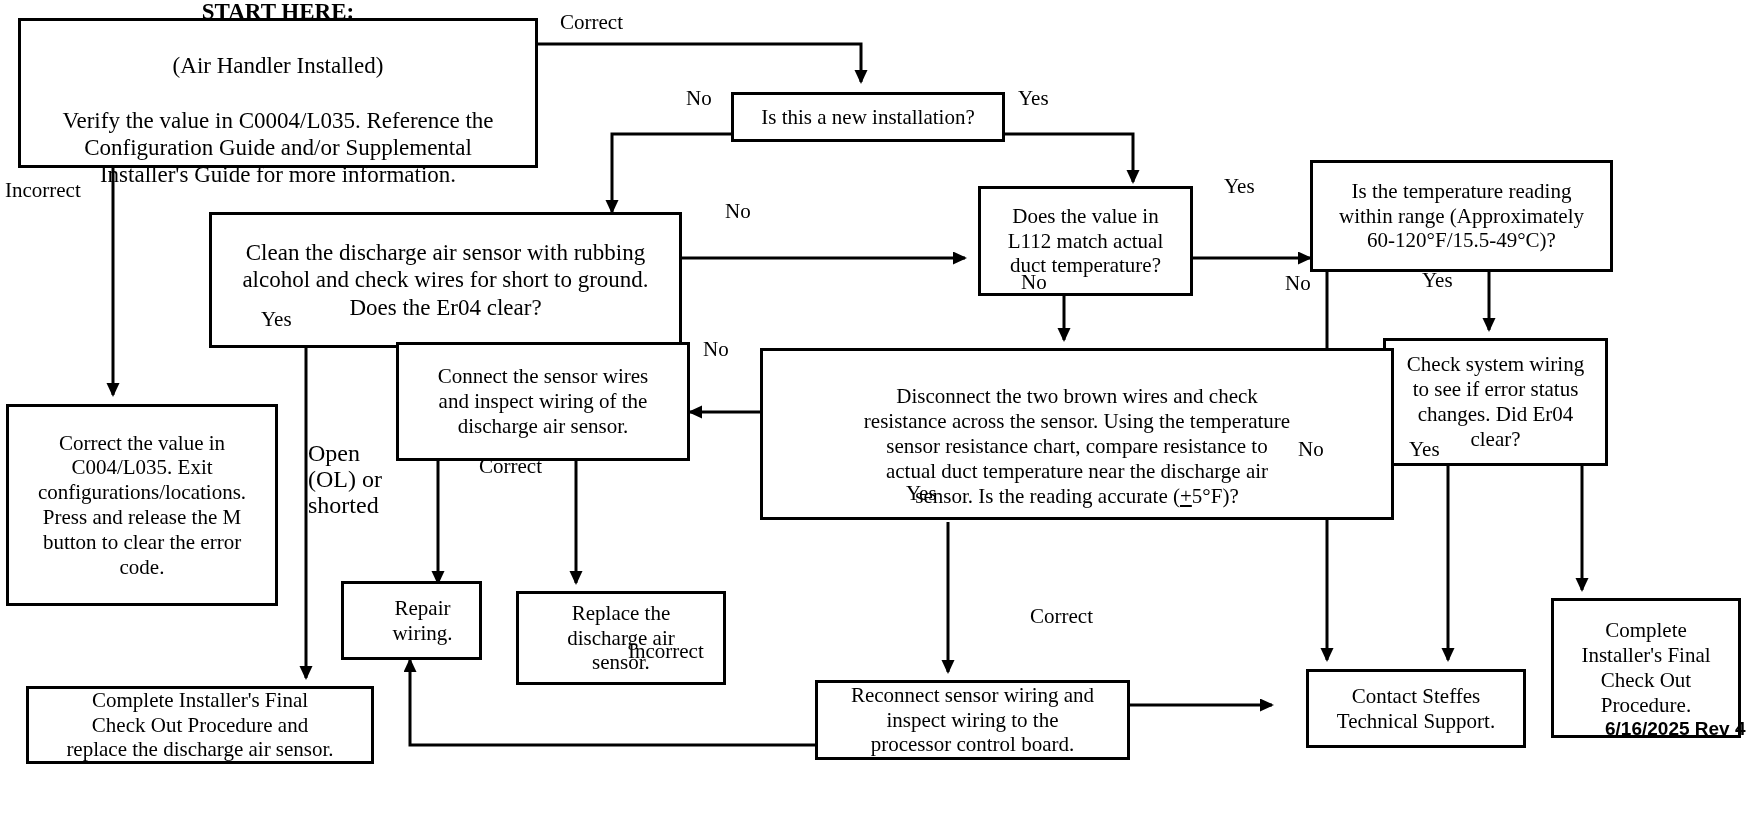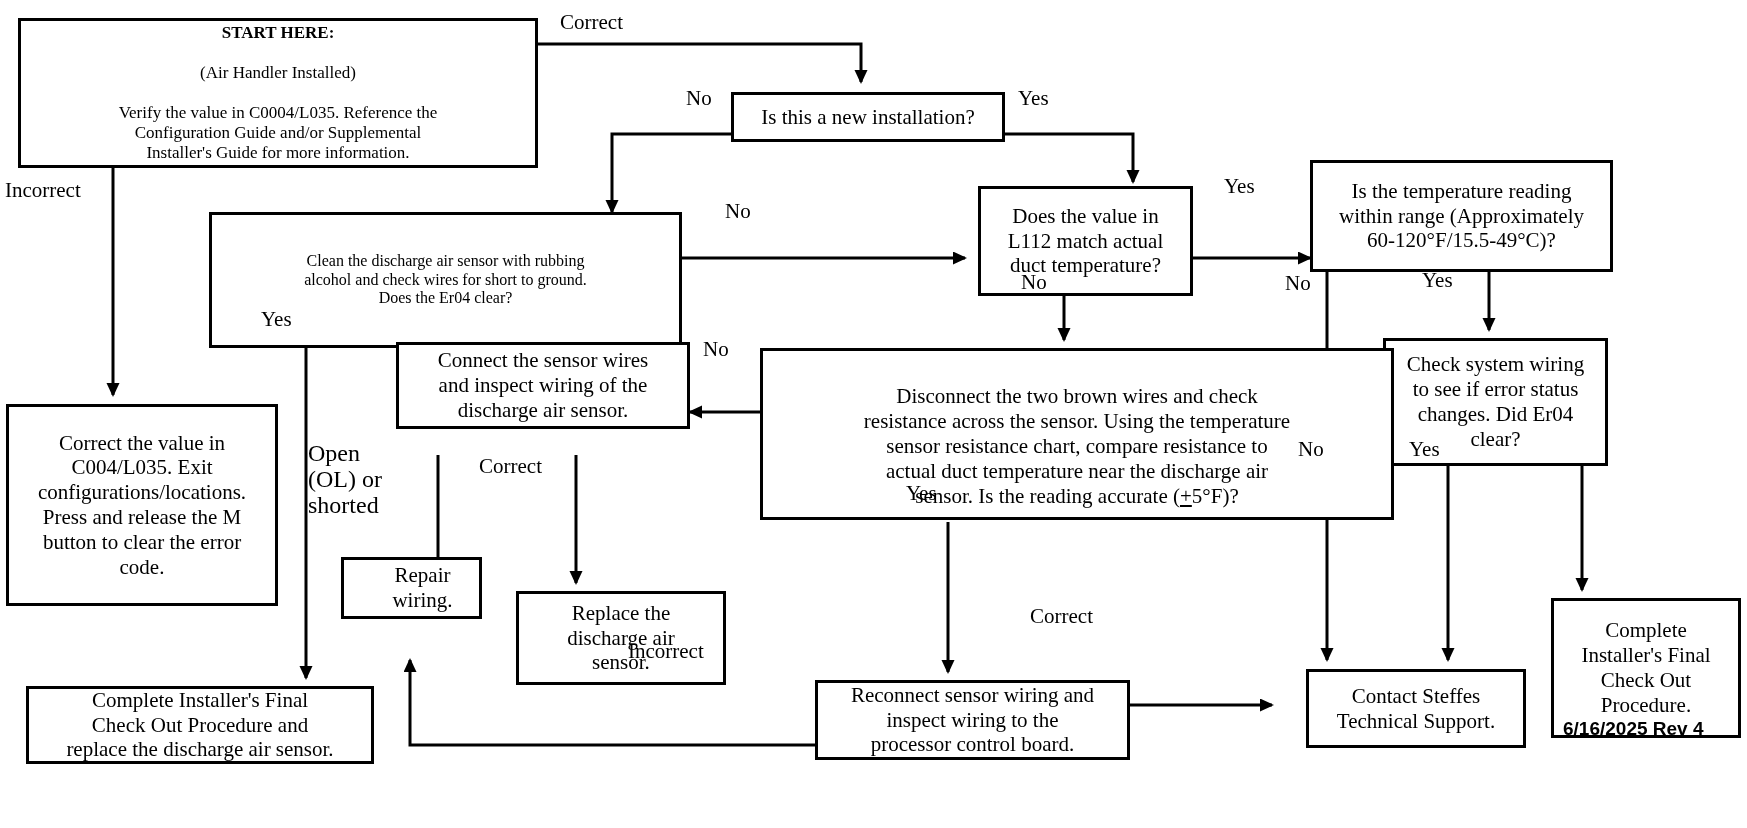--- a/index.html
+++ b/index.html
@@ -39,20 +39,21 @@
     z-index: 6;
     line-height: 1.08;
     text-align: center;
   }
   .footer {
     position: absolute;
     font-family: "Liberation Sans", "DejaVu Sans", sans-serif;
     font-weight: bold;
     white-space: nowrap;
     z-index: 6;
+    margin-left: 42px;
   }
   svg.wires {
     position: absolute;
     left: 0; top: 0;
     width: 1747px;
     height: 828px;
     z-index: 1;
     pointer-events: none;
   }
   .startline { display: block; }
@@ -106,33 +107,33 @@
       <path d="M1448,448 L1448,660" marker-end="url(#ahb)"></path>
 
       <path d="M1582,448 L1582,590" marker-end="url(#ahb)"></path>
 
       <path d="M1130,705 L1272,705" marker-end="url(#ahb)"></path>
 
       <path d="M815,745 L410,745 L410,660" marker-end="url(#ahb)"></path>
     </g>
   </svg>
 
-  <div class="node" style="left:18px; top:18px; width:520px; height:150px; font-size:17px;">
+  <div class="node" style="left:18px; top:18px; width:520px; height:150px; font-size:23px;">
     <div>
       <span class="startline b">START HERE:</span>
       <span class="startline">(Air Handler Installed)</span>
       <span class="startline">Verify the value in C0004/L035. Reference the
 Configuration Guide and/or Supplemental
 Installer's Guide for more information.</span>
     </div>
   </div>
 
   <div class="node" style="left:731px; top:92px; width:274px; height:50px; font-size:21px;">Is this a new installation?</div>
 
-  <div class="node" style="left:209px; top:212px; width:473px; height:136px; font-size:16px;">Clean the discharge air sensor with rubbing
+  <div class="node" style="left:209px; top:212px; width:473px; height:136px; font-size:23px;">Clean the discharge air sensor with rubbing
 alcohol and check wires for short to ground.
 Does the Er04 clear?</div>
 
   <div class="node" style="left:6px; top:404px; width:272px; height:202px; font-size:21px;">Correct the value in
 C004/L035. Exit
 configurations/locations.
 Press and release the M
 button to clear the error
 code.</div>
 
@@ -152,25 +153,25 @@
   <div class="node" style="left:760px; top:348px; width:634px; height:172px; font-size:21px;">
     <div>
       <span style="white-space:pre-line;">Disconnect the two brown wires and check
 resistance across the sensor. Using the temperature
 sensor resistance chart, compare resistance to
 actual duct temperature near the discharge air
 sensor. Is the reading accurate (</span><span class="pm">+</span><span>5°F)?</span>
     </div>
   </div>
 
-  <div class="node" style="left:396px; top:342px; width:294px; height:87px; font-size:21px;">Connect the sensor wires
+  <div class="node" style="left:396px; top:342px; width:294px; height:119px; font-size:21px;">Connect the sensor wires
 and inspect wiring of the
 discharge air sensor.</div>
 
-  <div class="node" style="left:341px; top:557px; width:141px; height:62px; font-size:21px;padding-left:28px;">Repair
+  <div class="node" style="left:341px; top:581px; width:141px; height:79px; font-size:21px;padding-left:28px;">Repair
 wiring.</div>
 
   <div class="node" style="left:516px; top:591px; width:210px; height:94px; font-size:21px;">Replace the
 discharge air
 sensor.</div>
 
   <div class="node" style="left:26px; top:686px; width:348px; height:78px; font-size:21px;">Complete Installer's Final
 Check Out Procedure and
 replace the discharge air sensor.</div>
 

